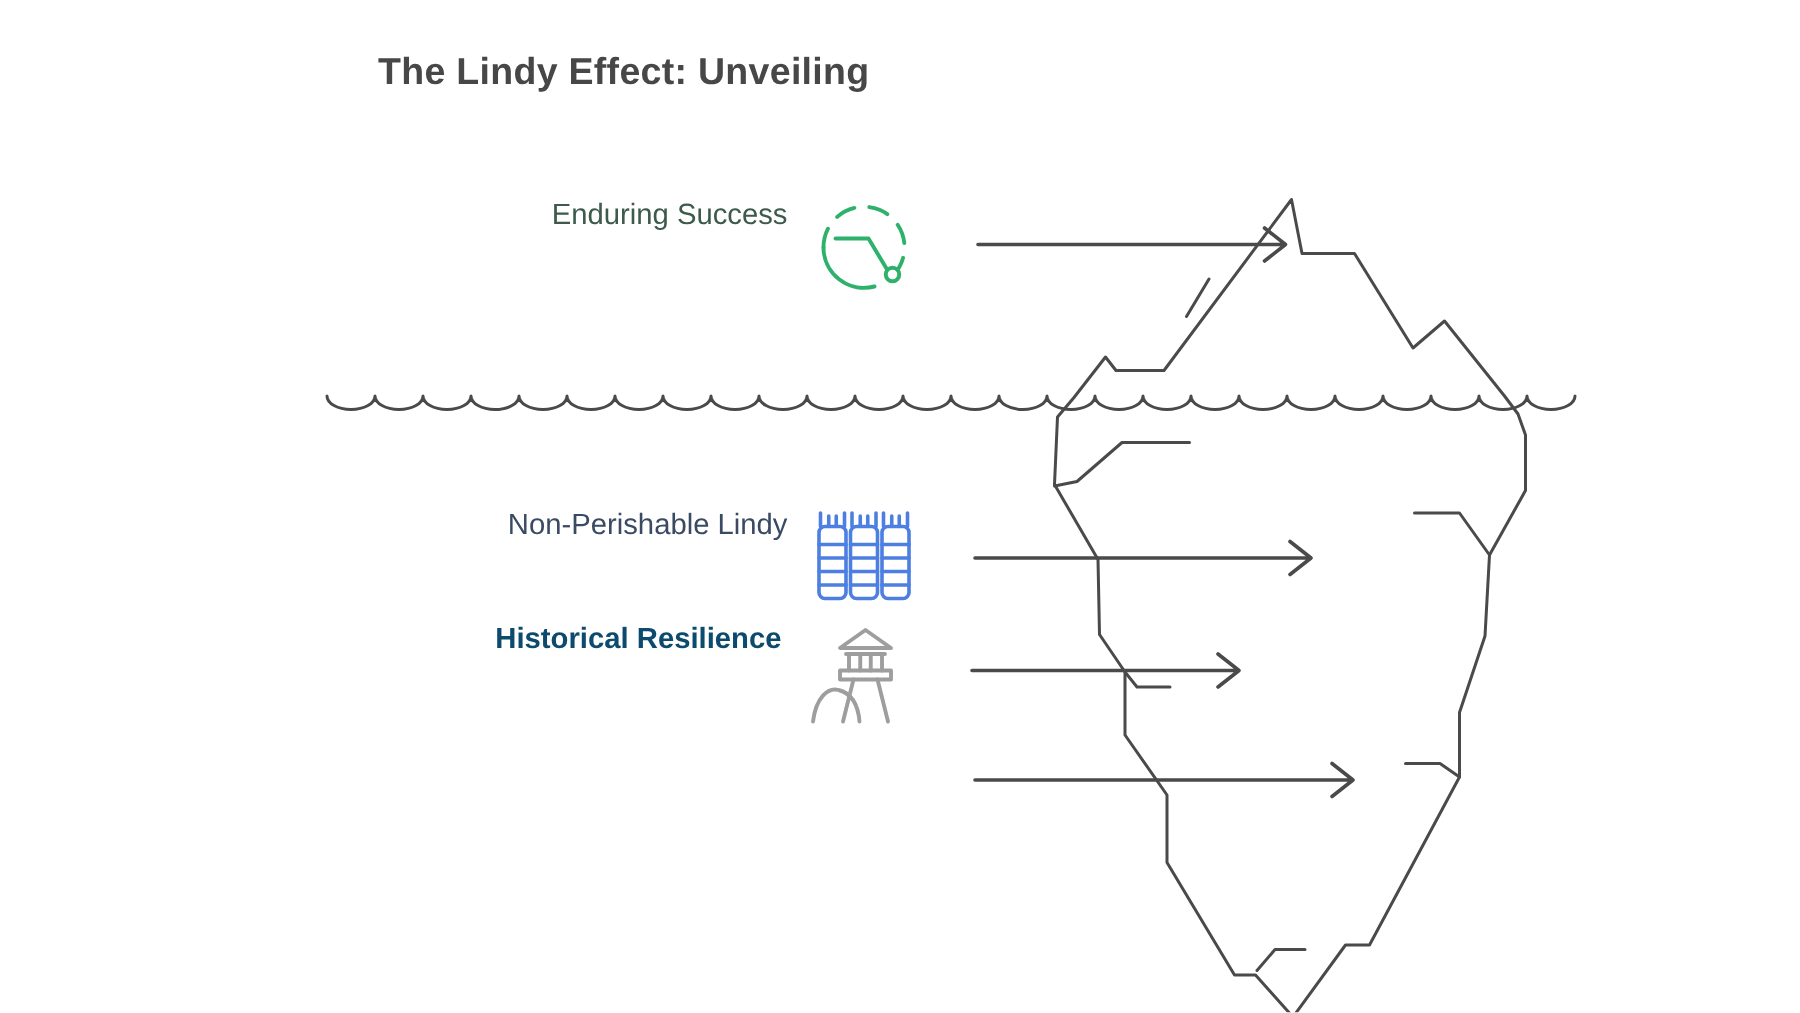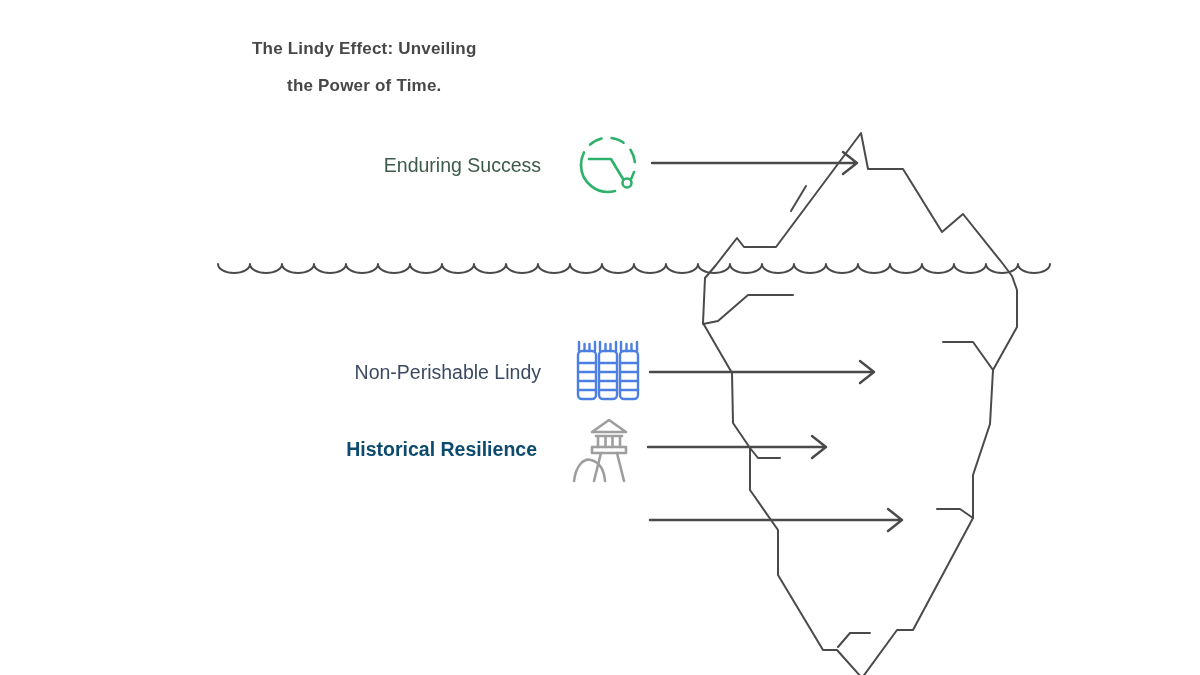--- a/index.html
+++ b/index.html
@@ -6,27 +6,26 @@
   #canvas{
     position:relative;
     width:1200px;height:675px;
     background:#ffffff;
     overflow:hidden;
     font-family:"Liberation Sans","DejaVu Sans",sans-serif;
   }
   #scene{position:absolute;left:0;top:0;}
   .title{
     position:absolute;left:252px;top:30px;
-    font-size:17px;font-weight:700;line-height:37px;
+    font-size:25px;font-weight:700;line-height:37px;
     letter-spacing:0.2px;
-    text-align:center;
   }
   .label-row{
-    position:absolute;right:559px;
-    display:flex;align-items:center;justify-content:flex-end;gap:34px;
+    position:absolute;right:591px;
+    display:flex;justify-content:flex-end;gap:18px;
   }
   .label-text{
     font-size:19.5px;white-space:nowrap;
   }
   .icon{flex:0 0 auto;display:block;}
 </style>
 </head>
 <body>
 
 <div id="canvas">
@@ -47,21 +46,20 @@
         <path d="M652 163 L857 163 M843 152 L857 163 L843 174"></path>
         <path d="M650 372 L874 372 M860 361 L874 372 L860 383"></path>
         <path d="M648 447 L826 447 M812 436 L826 447 L812 458"></path>
         <path d="M650 520 L902 520 M888 509 L902 520 L888 531"></path>
       </g>
     </g>
   </svg>
 
   <div class="title" style="color: rgb(71, 71, 71);">
     <div>The Lindy Effect: Unveiling</div>
-    <div>the Power of Time.</div>
   </div>
 
   <div class="label-row" style="top:132px;height:66px;">
     <span class="label-text" style="color: rgb(61, 90, 74);">Enduring Success</span>
     <svg class="icon" width="66" height="66" viewBox="0 0 66 66">
       <g fill="none" stroke-width="2.6" stroke-linecap="round" stroke-linejoin="round" stroke="#2eb26b">
         <path d="M 6 33 A 27 27 0 1 1 52 52" stroke-dasharray="13 10"></path>
         <path d="M 6 33 A 27 27 0 0 0 40 59"></path>
         <path d="M 14 27 H 36 L 48 47"></path>
         <circle cx="52" cy="51" r="4.5" fill="#ffffff"></circle>

